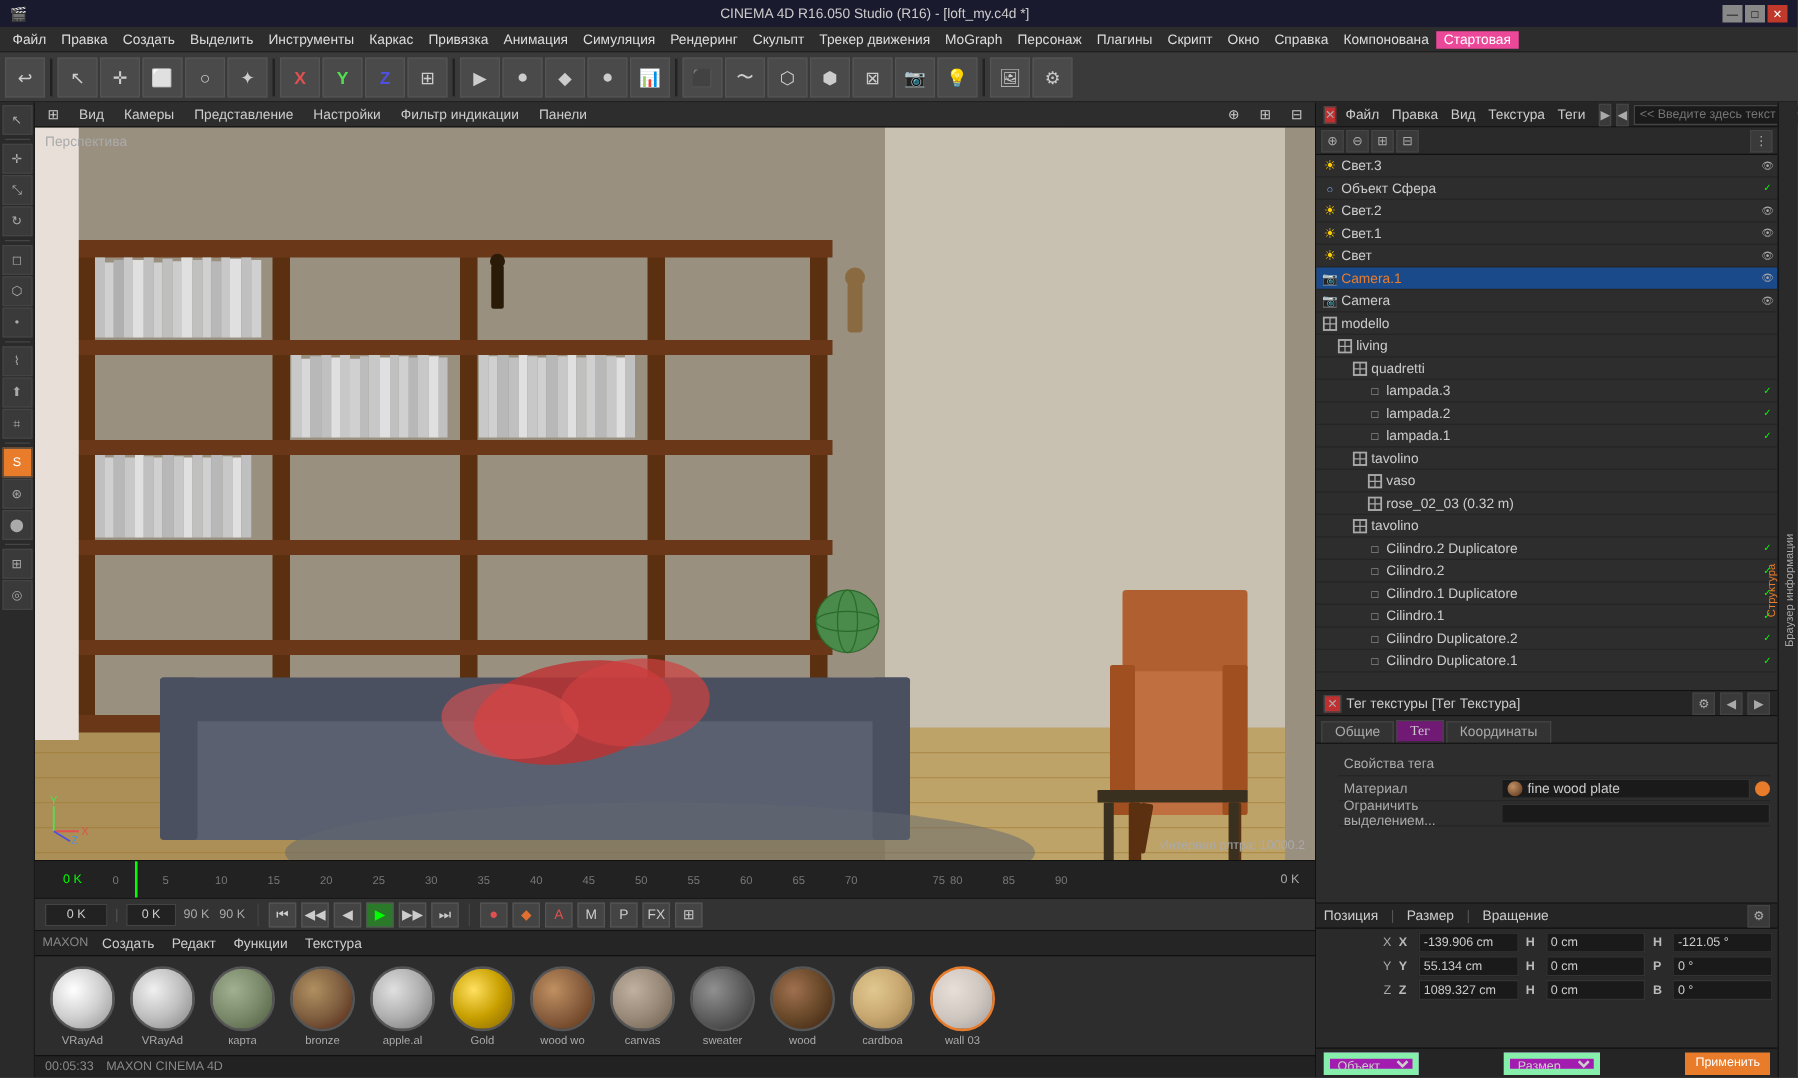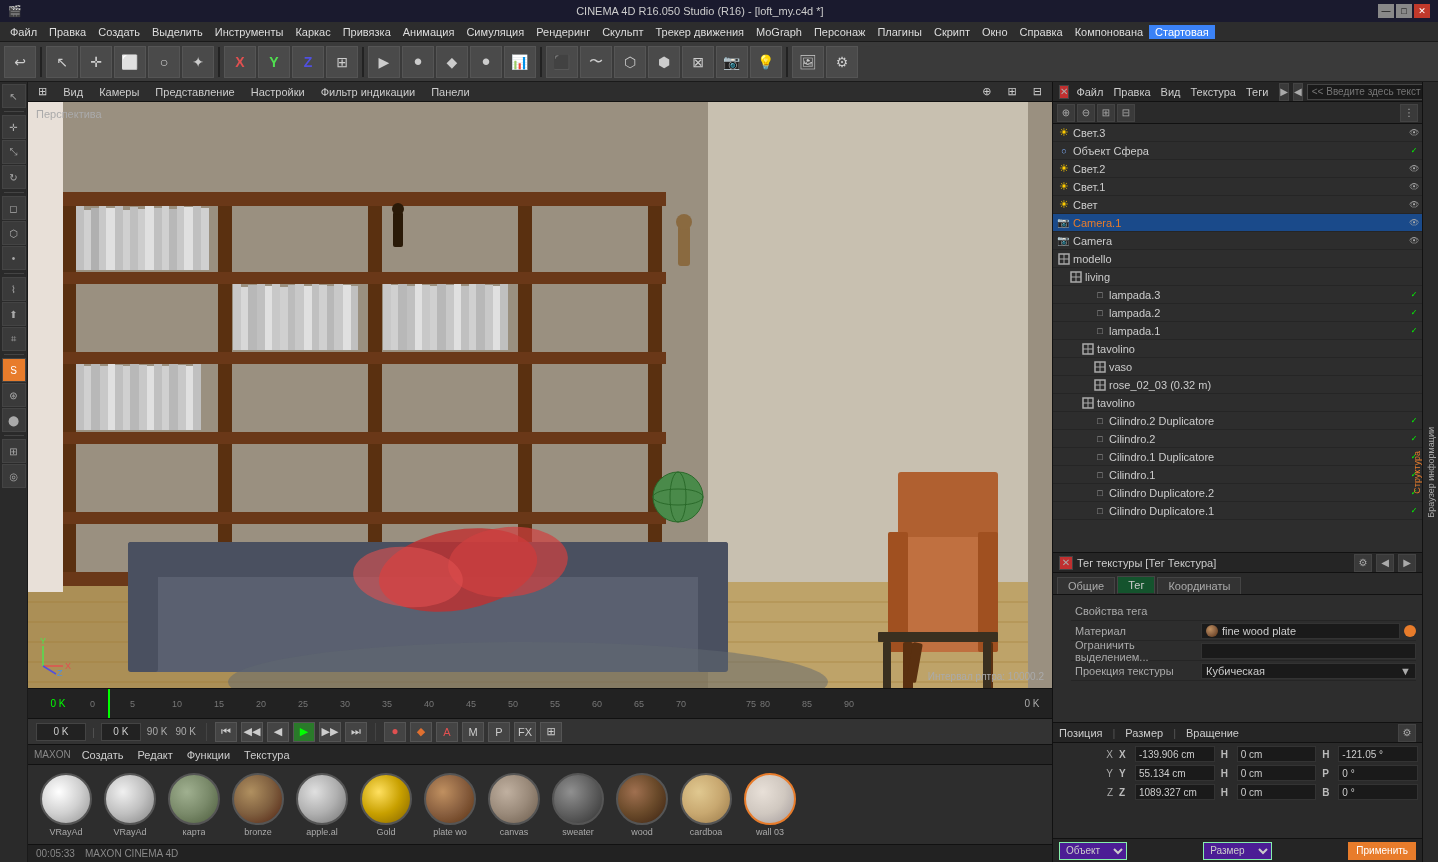--- a/index.html
+++ b/index.html
@@ -9,21 +9,21 @@
     #titlebar { background: #1a1a2e; height: 22px; display: flex; align-items: center; justify-content: space-between; padding: 0 8px; color: #ccc; font-size: 11px; }
     #titlebar .win-controls { display: flex; gap: 2px; }
     #titlebar .win-btn { width: 16px; height: 14px; border: none; cursor: pointer; font-size: 9px; display: flex; align-items: center; justify-content: center; }
     #titlebar .win-btn.min { background: #888; }
     #titlebar .win-btn.max { background: #888; }
     #titlebar .win-btn.close { background: #c0392b; color: white; }
 
     
     #menubar { background: #2d2d2d; height: 20px; display: flex; align-items: center; padding: 0 4px; border-bottom: 1px solid #1a1a1a; }
     .menu-item { padding: 1px 6px; cursor: pointer; color: #ddd; font-size: 11px; white-space: nowrap; }
-    .menu-item.active { background: #3b82f6; color: white; }
+    .menu-item.active { background: #ec4899; color: white; }
 
     
     #toolbar { background: #3a3a3a; height: 40px; display: flex; align-items: center; padding: 0 4px; gap: 2px; border-bottom: 1px solid #1a1a1a; }
     .toolbar-btn { width: 32px; height: 32px; background: #4a4a4a; border: 1px solid #555; cursor: pointer; display: flex; align-items: center; justify-content: center; color: #ccc; font-size: 14px; }
     .toolbar-separator { width: 2px; height: 30px; background: #222; margin: 0 2px; }
 
     
     #main { display: flex; height: calc(862px - 22px - 20px - 40px); }
 
     
@@ -92,38 +92,38 @@
     .badge { width: 12px; height: 12px; display: flex; align-items: center; justify-content: center; font-size: 8px; }
     .badge-check { color: #0f0; }
     .badge-eye { color: #aaa; }
 
     
     #attr-panel { height: 170px; background: #2d2d2d; border-top: 1px solid #111; display: flex; flex-direction: column; }
     #attr-header { height: 20px; background: #252525; display: flex; align-items: center; padding: 0 6px; gap: 4px; border-bottom: 1px solid #111; }
     .attr-title { font-size: 11px; color: #ccc; }
     #attr-tabs { height: 22px; background: #2a2a2a; display: flex; align-items: flex-end; padding: 0 4px; border-bottom: 1px solid #111; }
     .attr-tab { padding: 2px 10px; background: #333; border: 1px solid #444; border-bottom: none; cursor: pointer; font-size: 11px; color: #aaa; margin-right: 2px; }
-    .attr-tab.active { background: #14532d; color: #ccc; border-bottom: 1px solid #2d2d2d; }
+    .attr-tab.active { background: #701a75; color: #ccc; border-bottom: 1px solid #2d2d2d; font-family: Liberation Serif, serif; }
     #attr-content { flex: 1; padding: 6px; overflow-y: auto; }
     .attr-row { display: flex; align-items: center; height: 20px; border-bottom: 1px solid #252525; margin-left: 12px; }
     .attr-label { width: 130px; font-size: 11px; color: #aaa; padding-left: 4px; }
     .attr-value { flex: 1; font-size: 11px; color: #ccc; background: #1a1a1a; border: 1px solid #333; height: 16px; padding: 0 4px; display: flex; align-items: center; }
     .attr-dots { width: 12px; height: 12px; border-radius: 50%; margin-left: 4px; }
 
     
     #coords-panel { height: 140px; background: #2a2a2a; border-top: 1px solid #111; display: flex; flex-direction: column; }
     #coords-header { height: 20px; background: #252525; display: flex; align-items: center; padding: 0 6px; border-bottom: 1px solid #111; }
     .coords-title { font-size: 11px; color: #ccc; }
     .coords-grid { flex: 1; display: flex; flex-direction: column; padding: 2px 4px; gap: 1px; }
     .cg-row { display: flex; align-items: center; height: 18px; gap: 2px; }
     .cg-axis { width: 14px; color: #bbb; font-size: 10px; font-weight: bold; }
     .cg-val { flex: 1; background: #1a1a1a; border: 1px solid #333; color: #ccc; font-size: 10px; height: 16px; padding: 0 3px; display: flex; align-items: center; }
     .cg-label { width: 60px; text-align: right; font-size: 10px; color: #aaa; padding-right: 4px; }
     #coords-bottom { height: 24px; background: #252525; display: flex; align-items: center; padding: 0 6px; gap: 6px; border-top: 1px solid #111; }
-    .coords-select { background: #4c1d95; border: 1px solid #86efac; color: #ccc; height: 18px; font-size: 10px; padding: 0 2px; }
+    .coords-select { background: #a21caf; border: 5px solid #86efac; color: #ccc; height: 18px; font-size: 10px; padding: 0 2px; }
     .coords-apply { background: #e87c2b; border: none; color: white; height: 18px; padding: 0 8px; cursor: pointer; font-size: 10px; }
 
     
     ::-webkit-scrollbar { width: 8px; height: 8px; }
     ::-webkit-scrollbar-track { background: #222; }
     ::-webkit-scrollbar-thumb { background: #555; border-radius: 2px; }
 
     
     #statusbar { height: 18px; background: #222; display: flex; align-items: center; padding: 0 8px; color: #888; font-size: 10px; border-top: 1px solid #111; }
 
@@ -476,21 +476,21 @@
         <div class="mat-item">
           <div class="mat-sphere" style="background: radial-gradient(circle at 35% 35%, #e0e0e0, #b0b0b0, #707070);"></div>
           <span class="mat-label">apple.al</span>
         </div>
         <div class="mat-item">
           <div class="mat-sphere" style="background: radial-gradient(circle at 35% 35%, #ffe060, #c8a000, #806000);"></div>
           <span class="mat-label">Gold</span>
         </div>
         <div class="mat-item">
           <div class="mat-sphere" style="background: radial-gradient(circle at 35% 35%, #c09060, #8a6040, #5a3010);"></div>
-          <span class="mat-label">plate wo</span>
+          <span class="mat-label">wood wo</span>
         </div>
         <div class="mat-item">
           <div class="mat-sphere" style="background: radial-gradient(circle at 35% 35%, #c0b0a0, #9a8a7a, #6a5a4a);"></div>
           <span class="mat-label">canvas</span>
         </div>
         <div class="mat-item">
           <div class="mat-sphere" style="background: radial-gradient(circle at 35% 35%, #909090, #606060, #303030);"></div>
           <span class="mat-label">sweater</span>
         </div>
         <div class="mat-item">
@@ -614,20 +614,32 @@
               <svg width="12" height="12">
                 <rect x="1" y="1" width="10" height="10" fill="none" stroke="#aaa" stroke-width="1.5"></rect>
                 <line x1="6" y1="1" x2="6" y2="11" stroke="#aaa" stroke-width="1"></line>
                 <line x1="1" y1="6" x2="11" y2="6" stroke="#aaa" stroke-width="1"></line>
               </svg>
             </span>
             <span class="tree-name">living</span>
             <span class="tree-badges"></span>
           </div>
           <div class="tree-item">
+            <span class="tree-indent" style="width: 24px; display: inline-block;"></span>
+            <span class="tree-icon" style="color: rgb(170, 170, 170);">
+              <svg width="12" height="12">
+                <rect x="1" y="1" width="10" height="10" fill="none" stroke="#aaa" stroke-width="1.5"></rect>
+                <line x1="6" y1="1" x2="6" y2="11" stroke="#aaa" stroke-width="1"></line>
+                <line x1="1" y1="6" x2="11" y2="6" stroke="#aaa" stroke-width="1"></line>
+              </svg>
+            </span>
+            <span class="tree-name">quadretti</span>
+            <span class="tree-badges"></span>
+          </div>
+          <div class="tree-item">
             <span class="tree-indent" style="width: 36px; display: inline-block;"></span>
             <span class="tree-icon" style="color: rgb(170, 170, 170);">□</span>
             <span class="tree-name">lampada.3</span>
             <span class="tree-badges">
               <span class="badge badge-check">✓</span>
             </span>
           </div>
           <div class="tree-item">
             <span class="tree-indent" style="width: 36px; display: inline-block;"></span>
             <span class="tree-icon" style="color: rgb(170, 170, 170);">□</span>
@@ -765,27 +777,20 @@
           <span class="attr-label">Материал</span>
           <div class="attr-value">
             <div style="width:12px;height:12px;border-radius:50%;background:radial-gradient(circle at 35% 35%,#c09060,#8a6040,#5a3010);margin-right:4px;"></div>
             <span>fine wood plate</span>
           </div>
           <div class="attr-dots" style="background:#e87c2b;"></div>
         </div>
         <div class="attr-row">
           <span class="attr-label">Ограничить выделением...</span>
           <div class="attr-value"></div>
-        </div>
-        <div class="attr-row">
-          <span class="attr-label">Проекция текстуры</span>
-          <div class="attr-value">
-            <span>Кубическая</span>
-            <span style="margin-left:auto;color:#aaa;">▼</span>
-          </div>
         </div>
       </div>
     </div>
 
     <div id="coords-panel">
       <div id="coords-header">
         <span class="coords-title">Позиция</span>
         <span style="margin:0 10px;color:#555;">|</span>
         <span class="coords-title">Размер</span>
         <span style="margin:0 10px;color:#555;">|</span>

